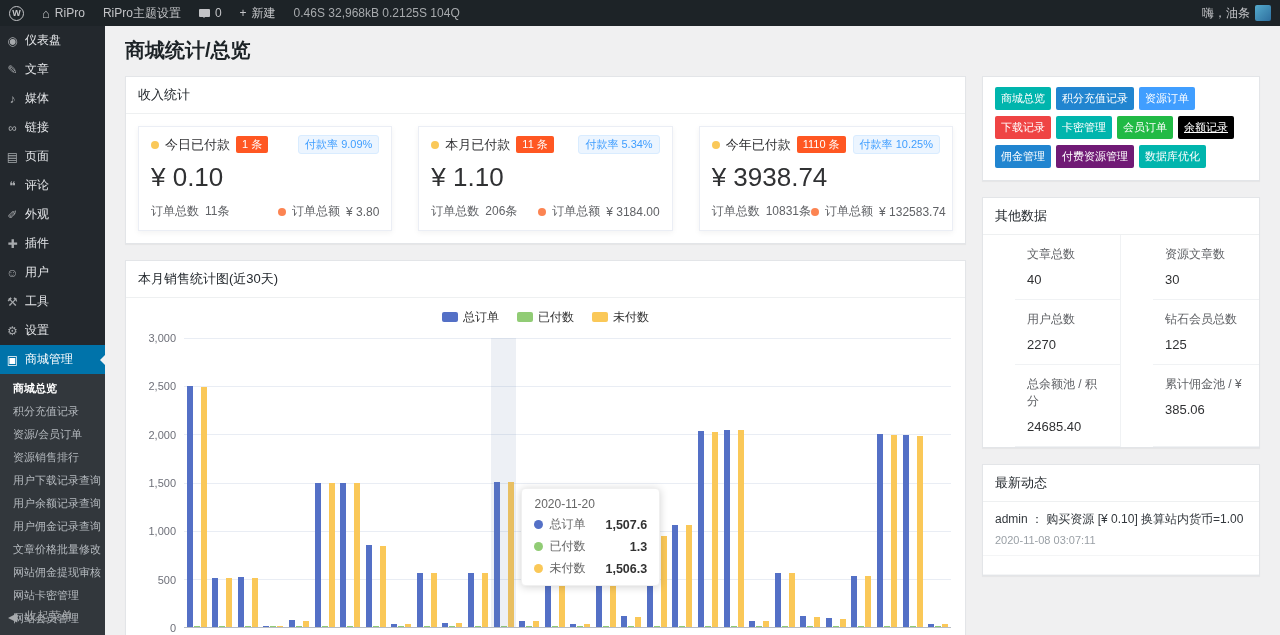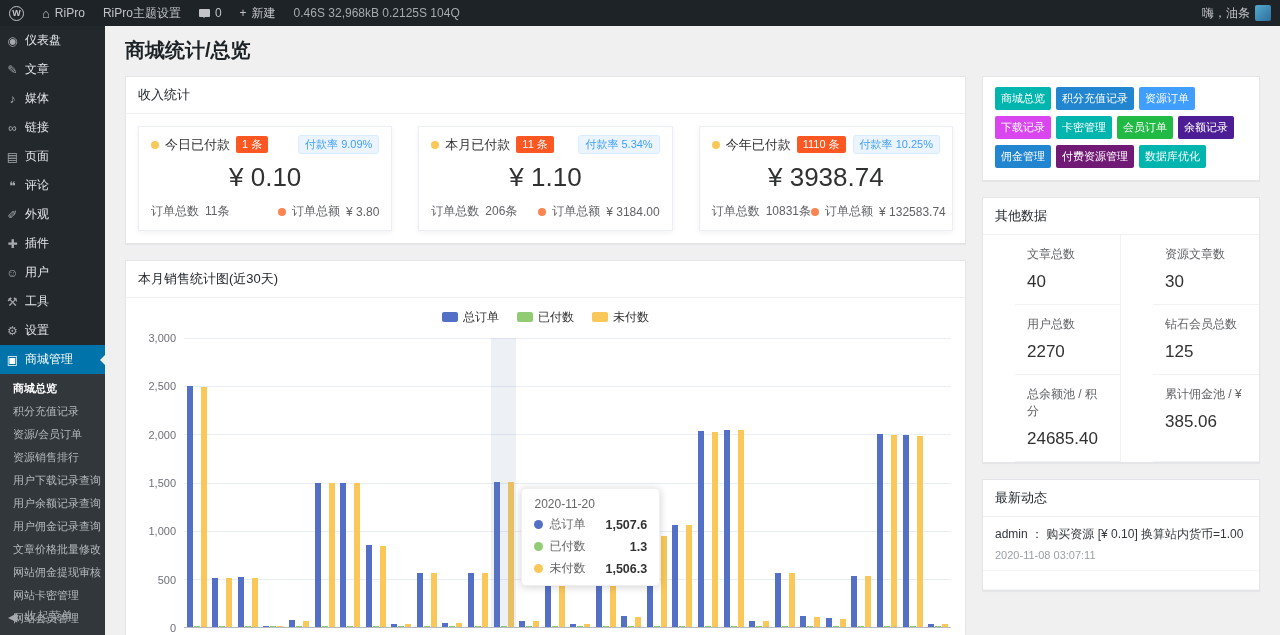--- a/index.html
+++ b/index.html
@@ -32,21 +32,21 @@
   
   #main{margin-left:105px;padding:30px 20px 0;}
   .page-title{font-size:20px;font-weight:700;color:#1d2327;padding:7px 0 12px;}
   #content{display:flex;gap:16px;align-items:flex-start;}
   #left-col{flex:1;min-width:0;}
   #right-col{width:278px;flex:none;}
   .panel{background:#fff;border:1px solid #e3e5e8;box-shadow:0 1px 1px rgba(0,0,0,.04);margin-bottom:16px;}
   .panel-header{padding:9px 12px;border-bottom:1px solid #eef0f1;font-size:13px;color:#23282d;}
 
   
-  .income-body{display:flex;gap:26px;padding:12px;text-align:center;}
+  .income-body{display:flex;gap:26px;padding:12px;}
   .income-card{flex:1;border:1px solid #ebeef5;box-shadow:0 2px 6px rgba(0,0,0,.05);padding:8px 12px 10px;background:#fff;min-width:0;}
   .ic-top{display:flex;align-items:center;justify-content:space-between;gap:4px;}
   .ic-title{display:flex;align-items:center;gap:6px;font-size:13px;color:#303133;white-space:nowrap;}
   .dot{width:8px;height:8px;border-radius:50%;display:inline-block;flex:none;}
   .dot-yellow{background:#fac858;}
   .dot-orange{background:#fc8452;}
   .ic-badge{background:#ff5722;color:#fff;font-size:11px;padding:1px 6px;border-radius:2px;}
   .ic-rate{font-size:11px;color:#409eff;background:#ecf5ff;border:1px solid #d9ecff;padding:1px 6px;border-radius:3px;white-space:nowrap;}
   .ic-amount{font-size:26px;color:#303133;margin:8px 0 10px;font-weight:500;}
   .ic-bottom{display:flex;justify-content:space-between;font-size:12px;color:#606266;align-items:center;}
@@ -77,21 +77,21 @@
 
   
   .qn-body{padding:10px 12px 12px;display:flex;flex-wrap:wrap;gap:6px 5px;}
   .qn-btn{color:#fff;font-size:11px;padding:4px 6px;border-radius:2px;cursor:pointer;border:none;white-space:nowrap;font-family:inherit;}
 
   
   .stats-grid{display:grid;grid-template-columns:1fr 1fr;}
   .stat-cell{padding:11px 12px 12px;border-bottom:1px solid #f0f2f4;margin-left:32px;}
   .stat-cell:nth-child(odd){border-right:1px solid #f0f2f4;}
   .stat-label{font-size:12px;color:#606266;}
-  .stat-value{font-size:17px;color:#303133;margin-top:9px;}
+  .stat-value{font-size:13px;color:#303133;margin-top:9px;}
 
   
   .act-item{padding:9px 12px;border-bottom:1px solid #f4f5f6;}
   .act-text{font-size:12px;color:#32373c;line-height:1.4;}
   .act-time{font-size:11px;color:#9aa0a6;margin-top:6px;}
 </style>
 </head>
 <body>
 
 <div id="adminbar">
@@ -539,27 +539,27 @@
 
       <div class="panel">
         <div class="qn-body">
 
             <button class="qn-btn" style="background: rgb(0, 181, 173);">商城总览</button>
 
             <button class="qn-btn" style="background: rgb(33, 133, 208);">积分充值记录</button>
 
             <button class="qn-btn" style="background: rgb(64, 158, 255);">资源订单</button>
 
-            <button class="qn-btn" style="background: #d946ef;">下载记录</button>
+            <button class="qn-btn" style="background: #ef4444;">下载记录</button>
 
             <button class="qn-btn" style="background: rgb(0, 181, 173);">卡密管理</button>
 
             <button class="qn-btn" style="background: rgb(33, 186, 69);">会员订单</button>
 
-            <button class="qn-btn" style="background: #4c1d95;">余额记录</button>
+            <button class="qn-btn" style="background: #000000; text-decoration: underline;">余额记录</button>
 
             <button class="qn-btn" style="background: rgb(33, 133, 208);">佣金管理</button>
 
             <button class="qn-btn" style="background: #701a75;">付费资源管理</button>
 
             <button class="qn-btn" style="background: rgb(0, 181, 173);">数据库优化</button>
           </div>
       </div>
 
       <div class="panel">

